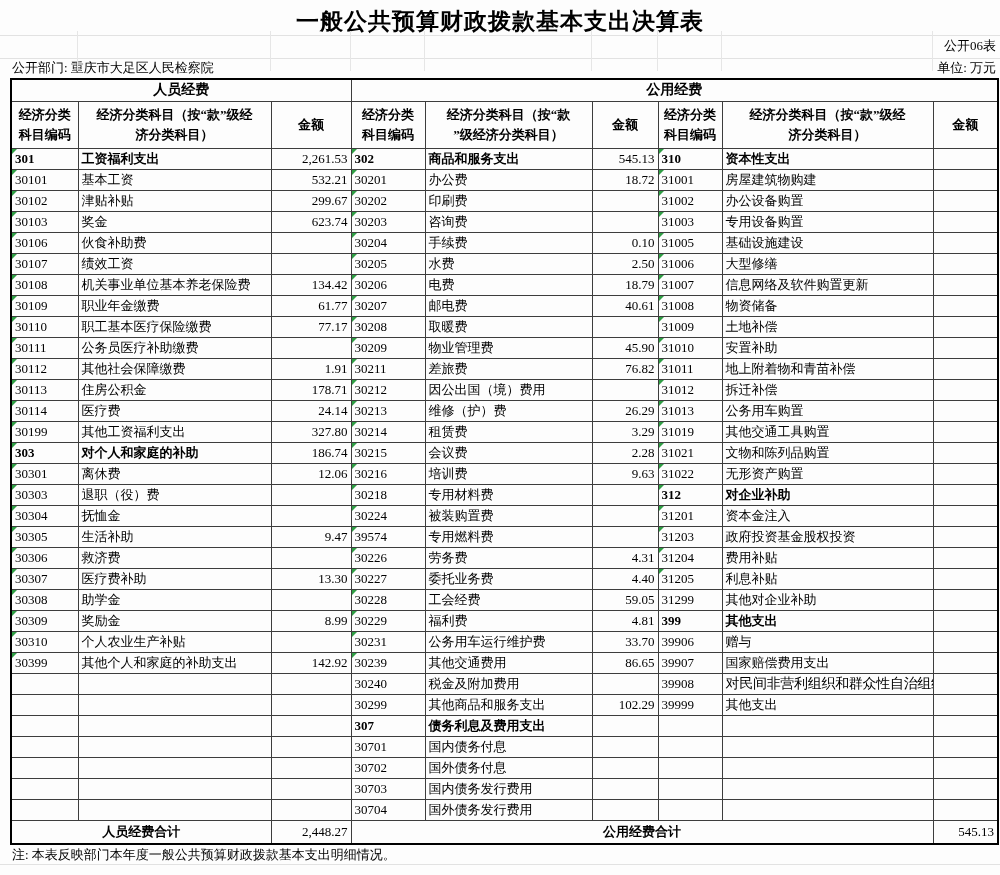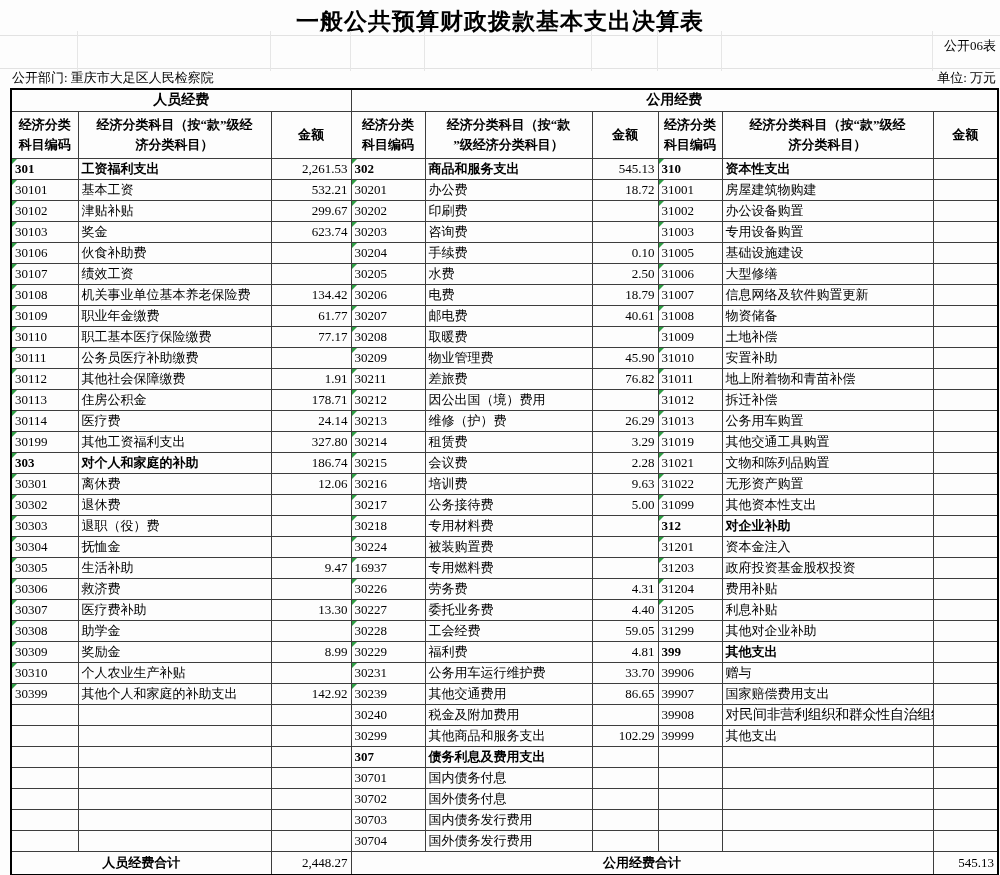--- a/index.html
+++ b/index.html
@@ -6,21 +6,21 @@
   body{
     width:1000px;height:875px;background:#fdfdfd;color:#000;
     font-family:"Liberation Serif","DejaVu Serif",serif;
     position:relative;overflow:hidden;
   }
   .title{
     text-align:center;font-size:23px;font-weight:bold;
     padding-top:8px;height:27px;line-height:27px;letter-spacing:1px;
   }
   .row-form{
-    height:34px;line-height:20px;font-size:13px;text-align:right;
+    height:24px;line-height:20px;font-size:13px;text-align:right;
     padding-right:4px;box-sizing:border-box;
     border-top:1px solid #e2e2e2;border-bottom:1px solid #e2e2e2;
   }
   .row-dept{
     height:19px;line-height:18px;font-size:13px;
     display:flex;justify-content:space-between;
     padding:0 4px 0 12px;box-sizing:border-box;
   }
   .vl{position:absolute;top:31px;height:40px;width:1px;background:#e6e6e6;}
 
@@ -286,31 +286,20 @@
         <td class="name">离休费</td>
         <td class="amt">12.06</td>
         <td class="code tri">30216</td>
         <td class="name">培训费</td>
         <td class="amt">9.63</td>
         <td class="code tri">31022</td>
         <td class="name">无形资产购置</td>
         <td class="amt"></td>
       </tr>
       <tr>
-        <td class="code tri">30302</td>
-        <td class="name">退休费</td>
-        <td class="amt"></td>
-        <td class="code tri">30217</td>
-        <td class="name">公务接待费</td>
-        <td class="amt">5.00</td>
-        <td class="code tri">31099</td>
-        <td class="name">其他资本性支出</td>
-        <td class="amt"></td>
-      </tr>
-      <tr>
         <td class="code tri">30303</td>
         <td class="name">退职（役）费</td>
         <td class="amt"></td>
         <td class="code tri">30218</td>
         <td class="name">专用材料费</td>
         <td class="amt"></td>
         <td class="code cat tri">312</td>
         <td class="name cat">对企业补助</td>
         <td class="amt"></td>
       </tr>
@@ -322,21 +311,21 @@
         <td class="name">被装购置费</td>
         <td class="amt"></td>
         <td class="code tri">31201</td>
         <td class="name">资本金注入</td>
         <td class="amt"></td>
       </tr>
       <tr>
         <td class="code tri">30305</td>
         <td class="name">生活补助</td>
         <td class="amt">9.47</td>
-        <td class="code tri">16937</td>
+        <td class="code tri">39574</td>
         <td class="name">专用燃料费</td>
         <td class="amt"></td>
         <td class="code tri">31203</td>
         <td class="name">政府投资基金股权投资</td>
         <td class="amt"></td>
       </tr>
       <tr>
         <td class="code tri">30306</td>
         <td class="name">救济费</td>
         <td class="amt"></td>

